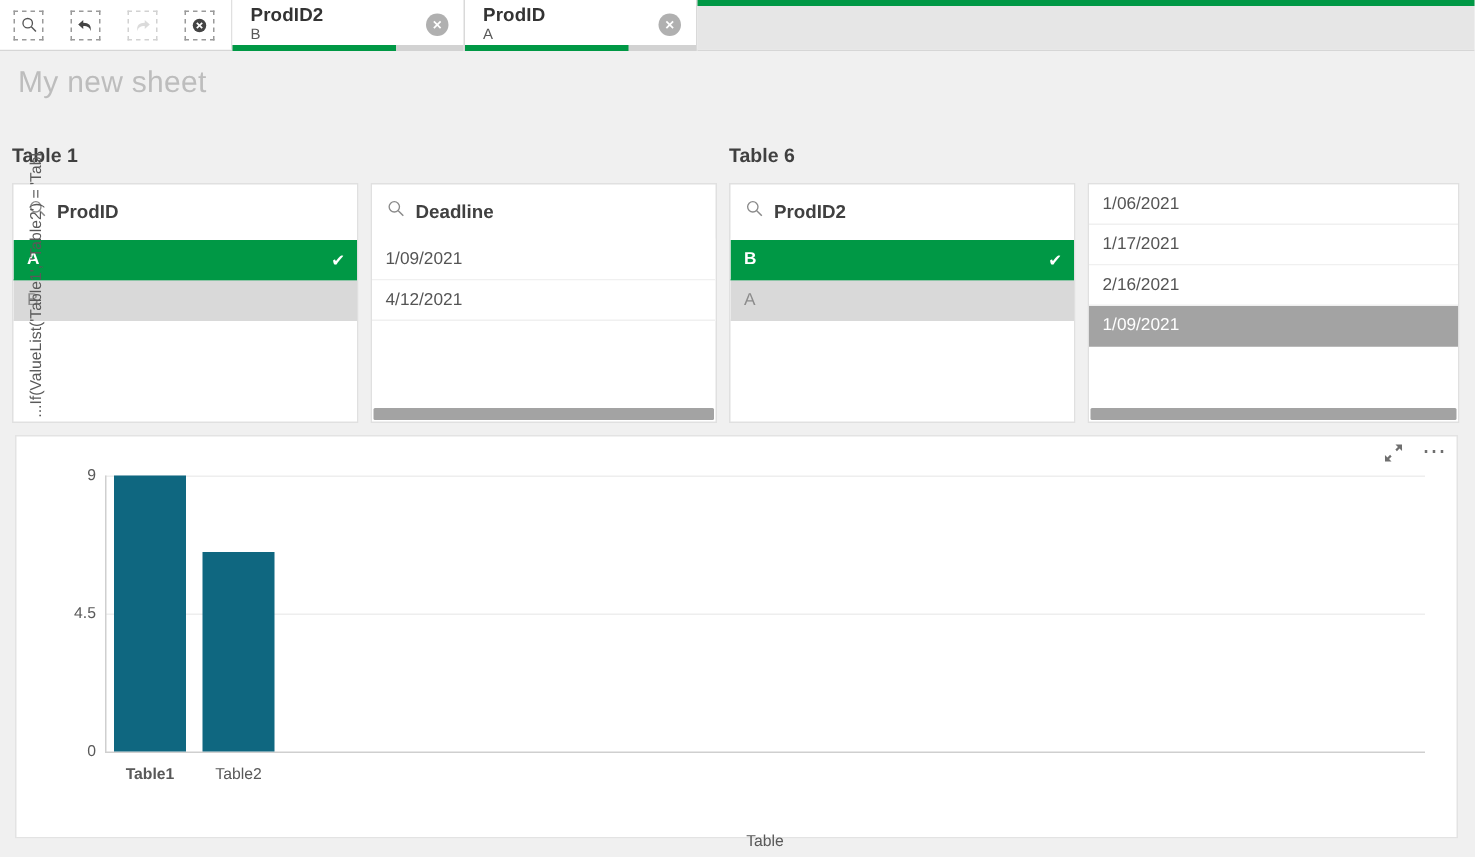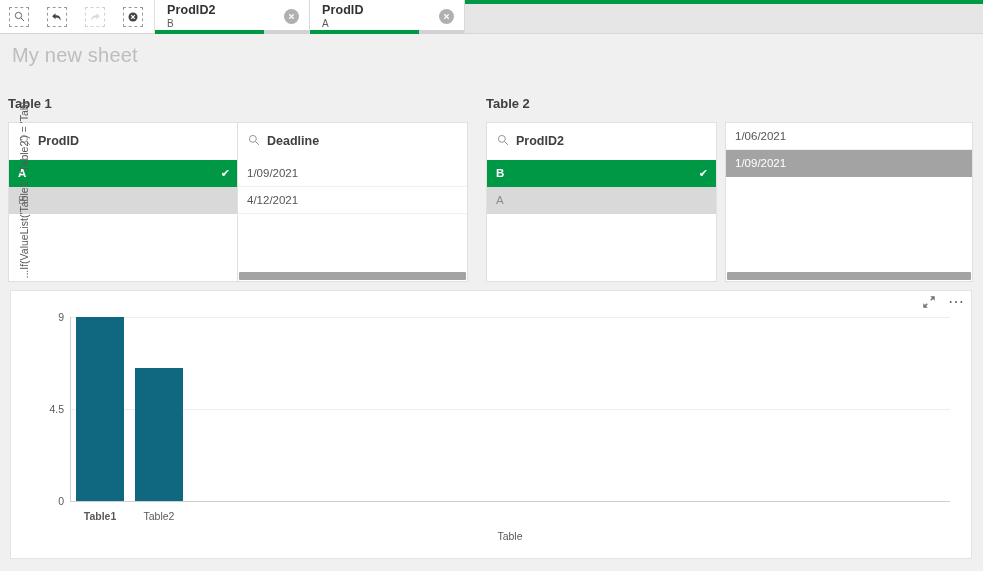--- a/index.html
+++ b/index.html
@@ -245,21 +245,21 @@
   </div>
 
   <div class="selbar-rest">
     <div class="greenstrip"></div>
   </div>
 </div>
 
 <div class="sheet-title">My new sheet</div>
 
 <div class="grp-label" id="lbl-t1">Table 1</div>
-<div class="grp-label" id="lbl-t2">Table 2</div>
+<div class="grp-label" id="lbl-t2">Table 6</div>
 
 <div class="pane" style="left:8px; top:122px; width:231px; height:160px;">
   <div class="pane-head">
     <span>
       <svg width="12" height="12" viewBox="0 0 16 16">
         <circle cx="6.5" cy="6.5" r="4.6" fill="none" stroke="#8a8a8a" stroke-width="1.2"></circle>
         <line x1="10" y1="10" x2="14.5" y2="14.5" stroke="#8a8a8a" stroke-width="1.3"></line>
       </svg>
     </span>
     <span class="ttl">ProdID</span>
@@ -268,21 +268,21 @@
     <div class="row sel" style="background: rgb(0, 152, 69);">
       <span>A</span>
       <span class="tick">✔</span>
     </div>
     <div class="row excluded">
       <span>B</span>
     </div>
   </div>
 </div>
 
-<div class="pane" style="left:237px; top:122px; width:231px; height:160px;">
+<div class="pane" style="left:247px; top:122px; width:231px; height:160px;">
   <div class="pane-head">
     <span>
       <svg width="12" height="12" viewBox="0 0 16 16">
         <circle cx="6.5" cy="6.5" r="4.6" fill="none" stroke="#8a8a8a" stroke-width="1.2"></circle>
         <line x1="10" y1="10" x2="14.5" y2="14.5" stroke="#8a8a8a" stroke-width="1.3"></line>
       </svg>
     </span>
     <span class="ttl">Deadline</span>
   </div>
   <div class="rows">
@@ -315,20 +315,26 @@
       <span>A</span>
     </div>
   </div>
 </div>
 
 <div class="pane" style="left:725px; top:122px; width:248px; height:160px;">
   <div class="rows">
     <div class="row plain right">
       <span>1/06/2021</span>
     </div>
+    <div class="row plain right">
+      <span>1/17/2021</span>
+    </div>
+    <div class="row plain right">
+      <span>2/16/2021</span>
+    </div>
     <div class="row alt right">
       <span>1/09/2021</span>
     </div>
   </div>
   <div class="hscroll"></div>
 </div>
 
 <div class="chart-card">
   <div class="chart-tools">
     <span class="ic-btn">
@@ -354,14 +360,14 @@
 
   <div class="axis-line" style="left:70px; top:317px; width:1px; height:185px;"></div>
   <div class="axis-line" style="left:70px; top:501px; width:880px; height:1px;"></div>
 
   <div class="bar" style="left: 76px; top: 317px; width: 48px; height: 184px; background: rgb(15, 103, 128);"></div>
   <div class="bar" style="left: 135px; top: 368px; width: 48px; height: 133px; background: rgb(15, 103, 128);"></div>
 
   <div class="x-tick" style="left:76px; width:48px;font-weight:bold;">Table1</div>
   <div class="x-tick" style="left:135px; width:48px;">Table2</div>
 
-  <div class="x-title" style="left:70px; width:880px;">Table</div>
+  <div class="x-title" style="left:70px; width:880px;margin-top:25px;">Table</div>
 </div>
 
 </body></html>

